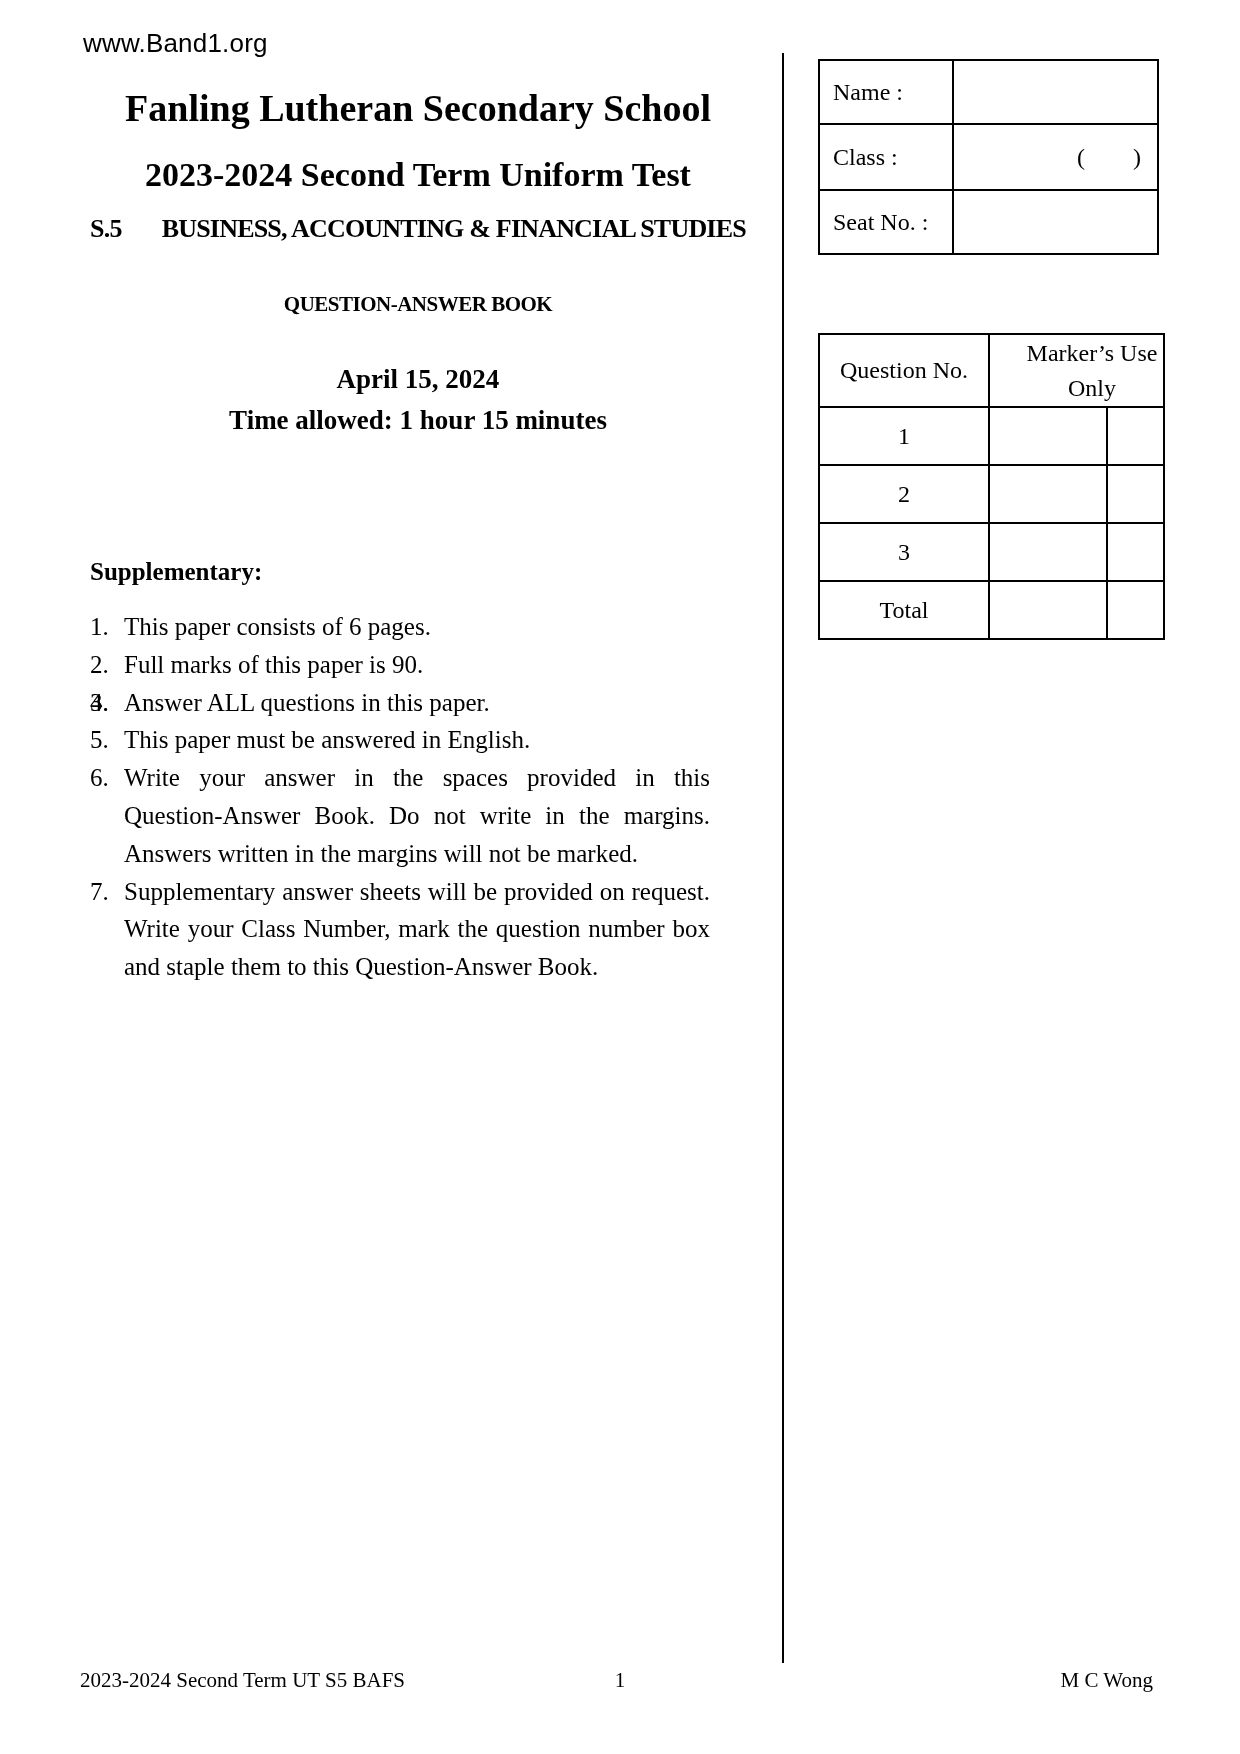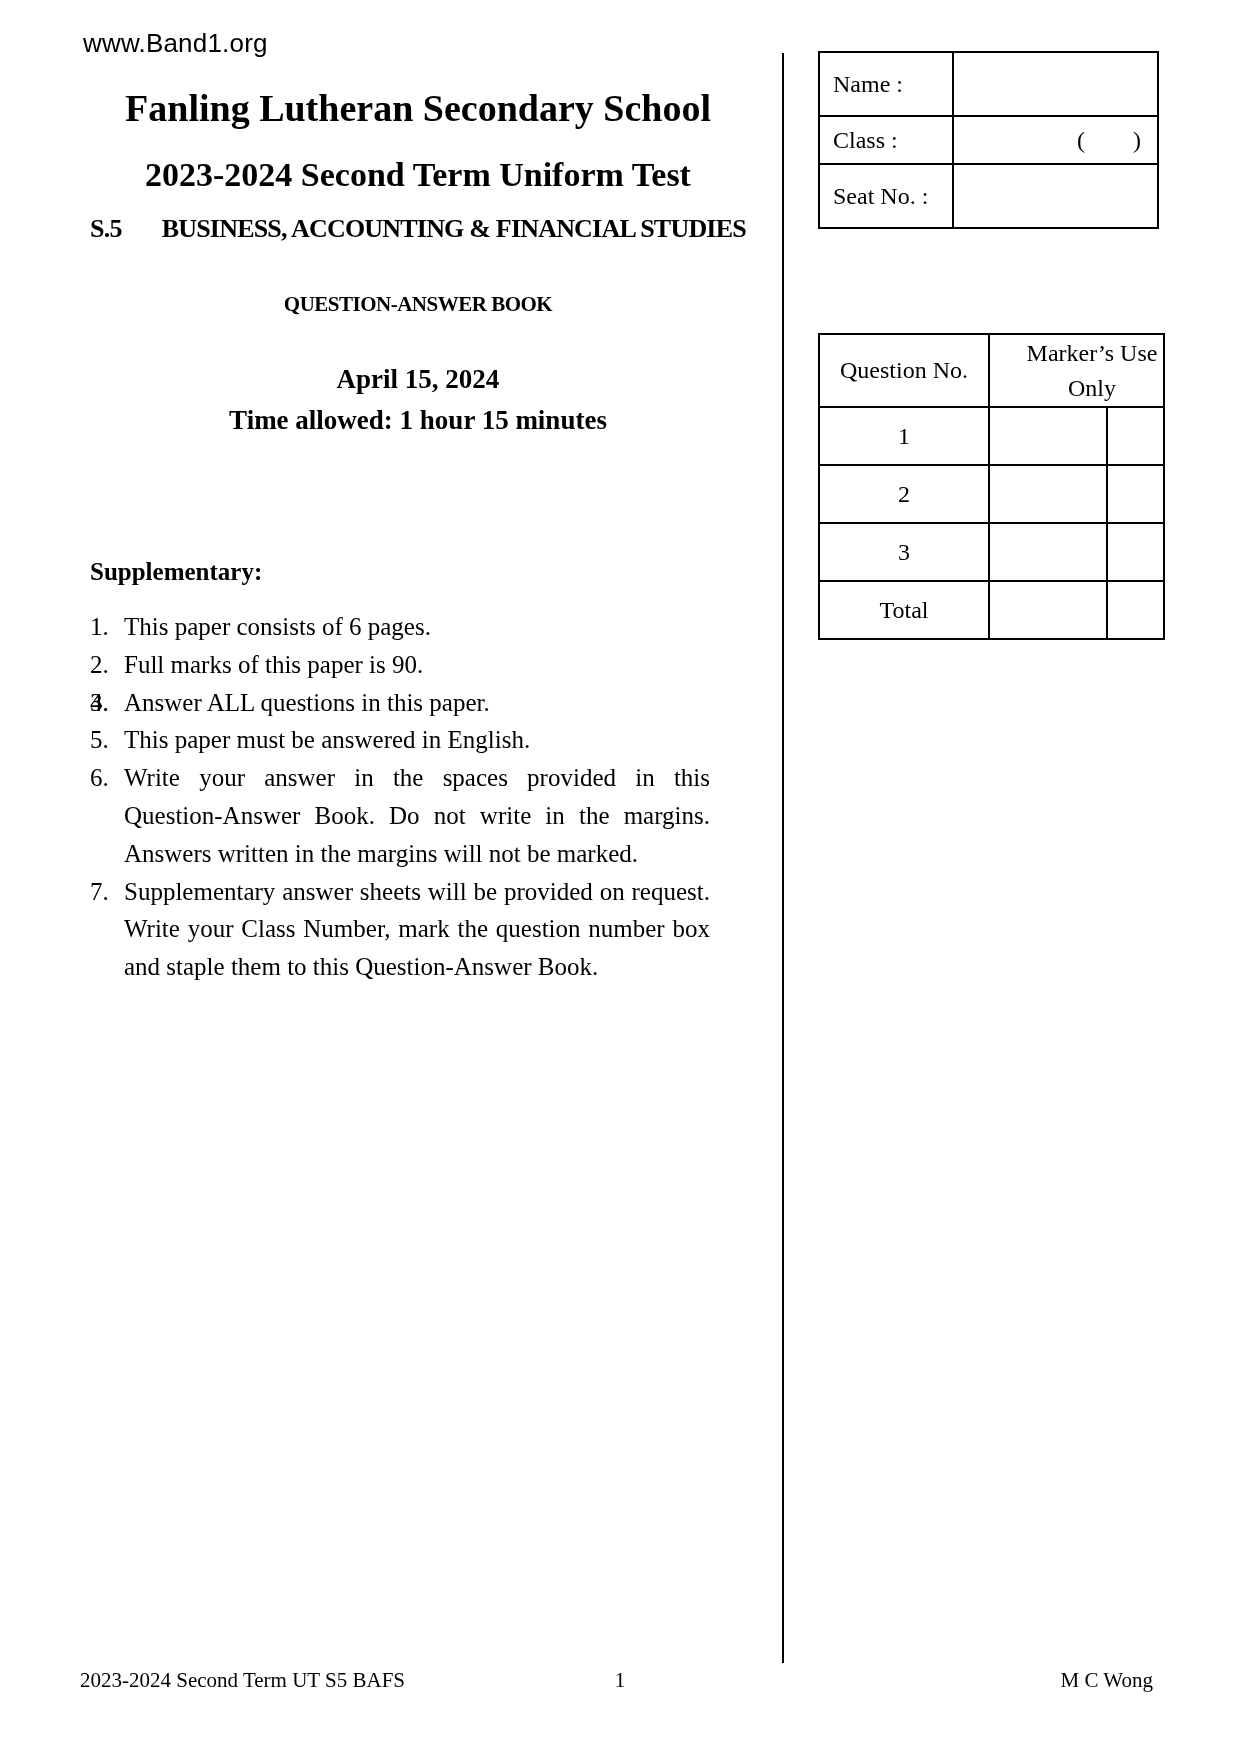--- a/index.html
+++ b/index.html
@@ -38,24 +38,24 @@
   .divider {
     position:absolute;
     left: 782px; top: 53px;
     width: 0; height: 1610px;
     border-left: 2px solid #000;
   }
 
   table { border-collapse: collapse; table-layout: fixed; position: absolute; }
   td { border: 2px solid #000; font-size: 24px; vertical-align: middle; padding: 0; }
 
-  .name-table { left: 818px; top: 51px; width: 339px; }
+  .name-table { left: 818px; top: 59px; width: 339px; }
   .name-table td.lbl { padding-left: 13px; }
   .name-table tr { height: 64px; }
-  .name-table tr.r2 { height: 48px; }
+  .name-table tr.r2 { height: 66px; }
   .paren-wrap { display:flex; justify-content:flex-end; gap:48px; padding-right:16px; }
 
   .marker-table { left: 818px; top: 333px; width: 345px; text-align: center; }
   .marker-table td.hdr-q { height: 71px; }
   .marker-table td.hdr-m { line-height: 35px; padding-left: 31px; }
   .marker-table tr.body-row { height: 58px; }
 
   .instr-title {
     position:absolute; left:90px; top:558px;
     font-size:25px; font-weight:bold;

